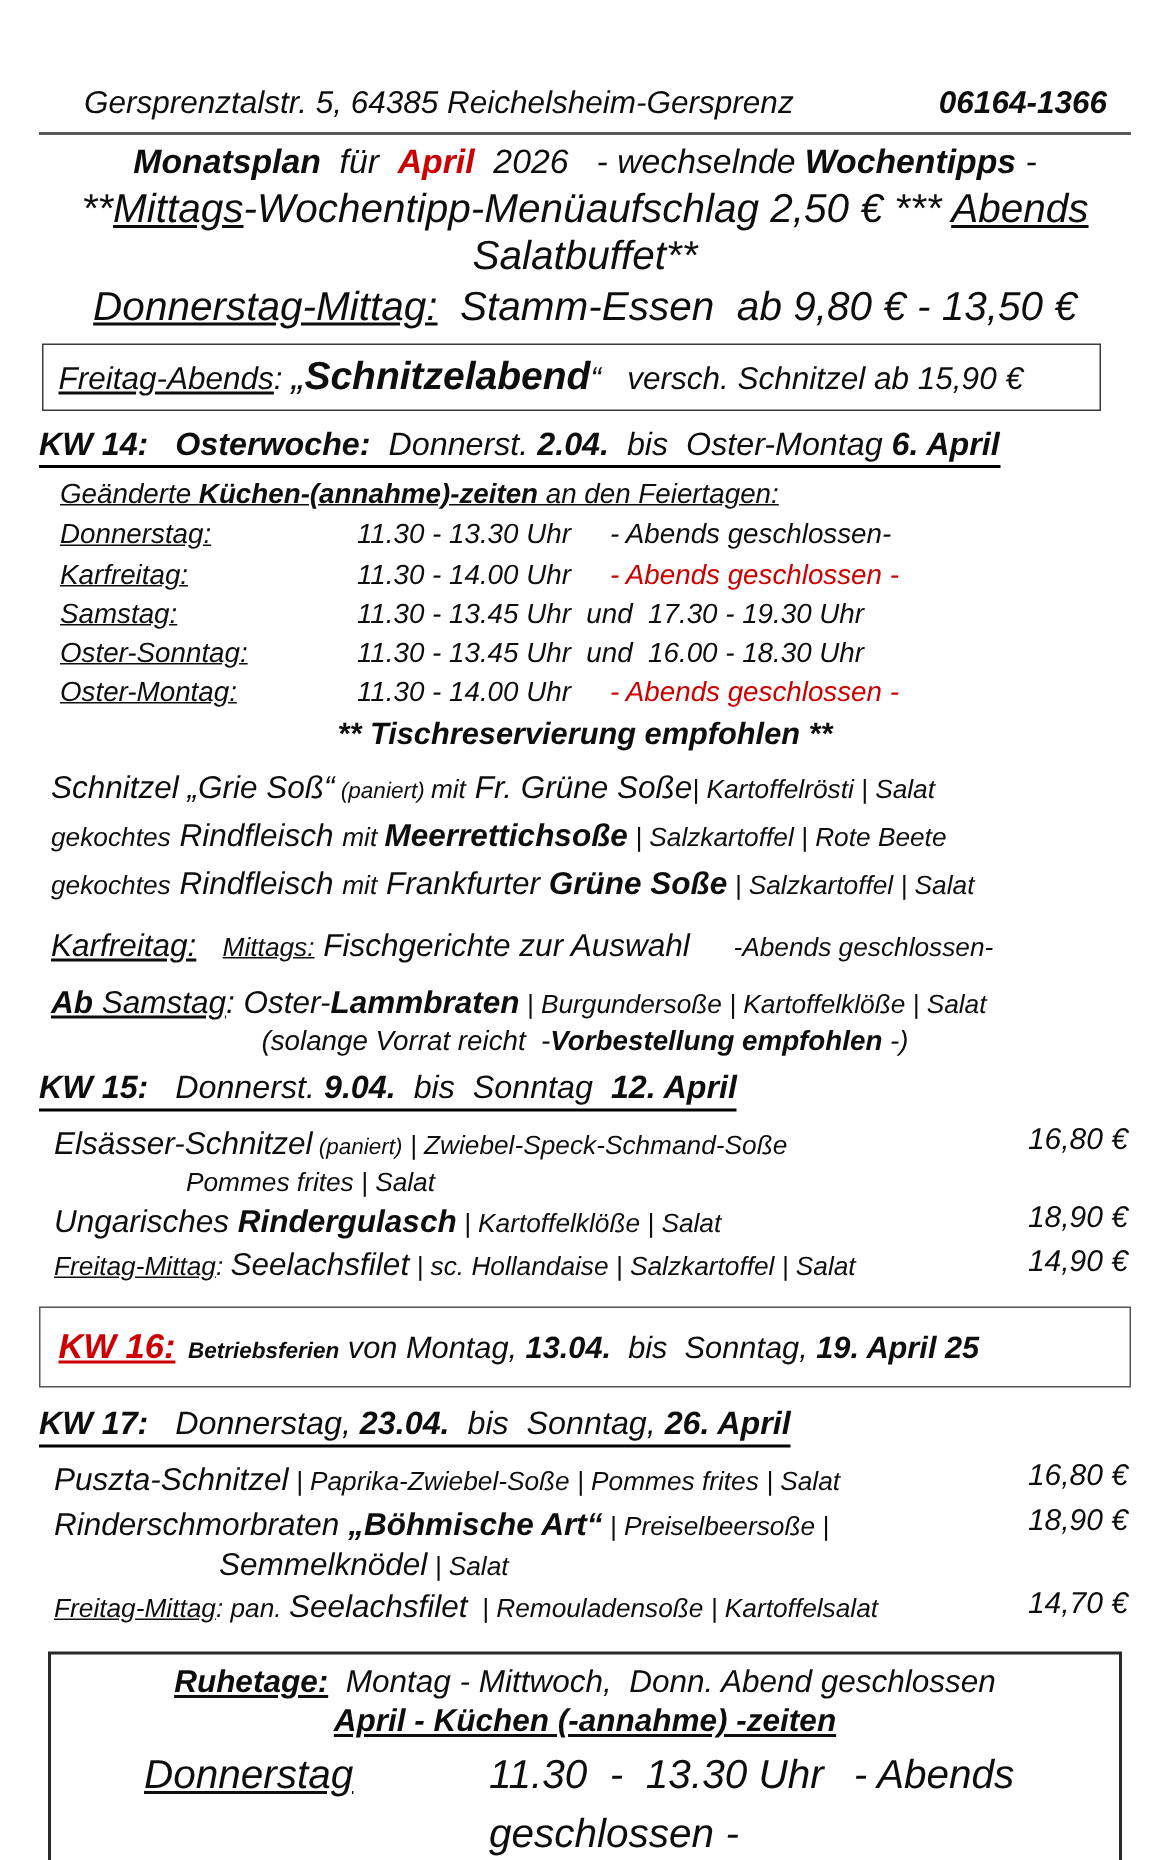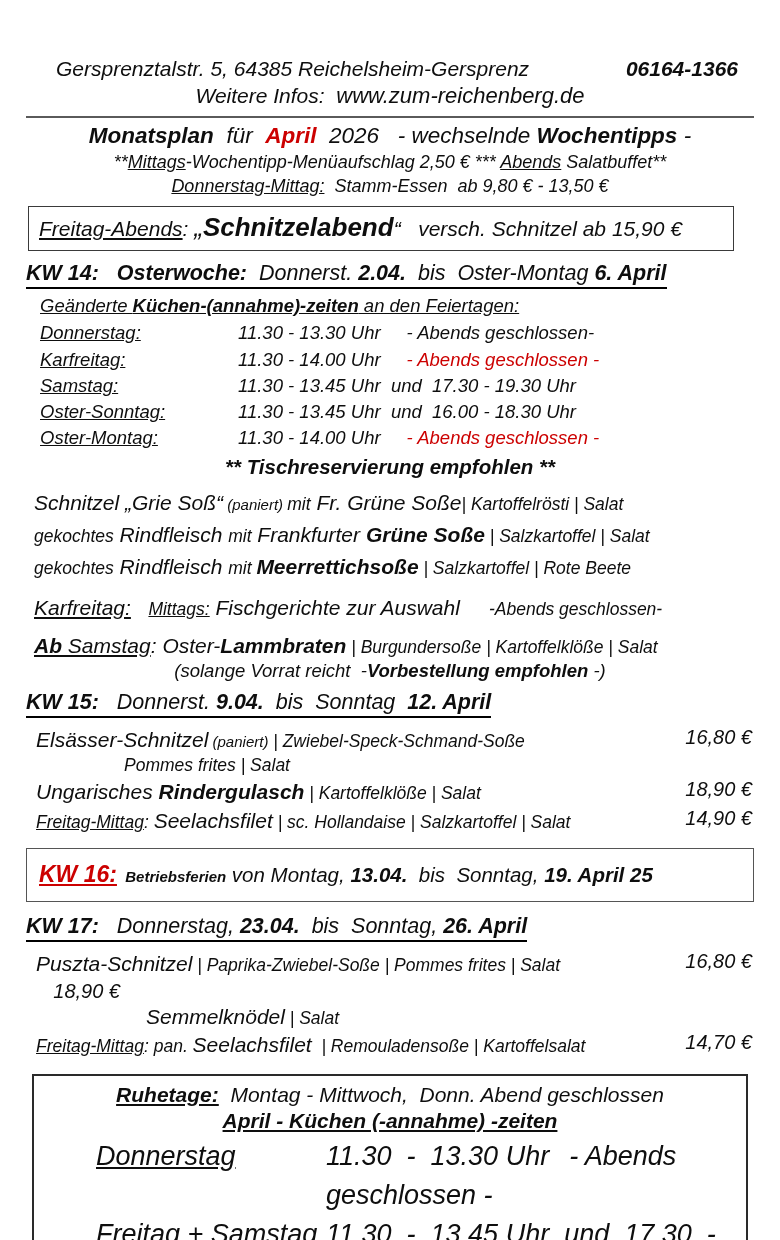--- a/index.html
+++ b/index.html
@@ -29,21 +29,21 @@
   .logo-tagline { font-style:normal; font-weight:700; font-size:14.5px; margin-top:2px; }
 
   .contact-row { display:flex; justify-content:space-between; align-items:baseline; padding:6px 16px 0 30px; font-size:21px;margin-top:45px; }
   .phone { font-weight:700; }
   .info-row { text-align:center; font-size:21px; margin-top:2px; }
   .website { font-size:22px; }
 
   .rule { border:none; border-top:2px solid #5a5a5a; margin:7px 0 5px 0; }
 
   .intro1 { font-size:22.5px; margin-top:2px; }
-  .intro2, .intro3 { font-size:18px; margin-top:3px; }
+  .intro2, .intro3 { font-size:27px; margin-top:3px; }
 
   .box1 { border:1.6px solid #3a3a3a; margin:9px 20px 10px 2px; padding:5px 10px 7px 10px; font-size:21px; }
   .box1 .big { font-size:26px; }
 
   .kw-head { font-size:21.5px; margin:6px 0 4px 0; }
   .kw-head .hl { display:inline-block; border-bottom:2.2px solid #000; padding-bottom:1px; }
 
   .sched { margin-left:14px; font-size:18.5px; line-height:1.42; }
   .sched-title { margin-bottom:1px; }
   .sched-row { display:grid; grid-template-columns:198px 1fr; }
@@ -78,23 +78,20 @@
 </head>
 <body>
 
 <div class="page">
 
 
   <div class="contact-row">
     <span class="seg">Gersprenztalstr. 5, 64385 Reichelsheim-Gersprenz</span>
     <span class="phone seg">06164-1366</span>
   </div>
-  <div class="info-row">
-    <span class="seg">Weitere Infos:  </span><span class="website seg">www.zum-reichenberg.de</span>
-  </div>
 
   <hr class="rule">
 
   <div class="intro1 center">
     <span class="b seg">Monatsplan</span><span class="seg">  für  </span><span class="b red seg">April</span><span class="seg">  2026</span><span class="seg">   - wechselnde </span><span class="b seg">Wochentipps</span><span class="seg"> -</span>
   </div>
   <div class="intro2 center">
     <span class="seg">**</span><span class="u seg">Mittags</span><span class="seg">-Wochentipp-Menüaufschlag 2,50 € *** </span><span class="u seg">Abends</span><span class="seg"> Salatbuffet**</span>
   </div>
   <div class="intro3 center">
@@ -134,24 +131,24 @@
       <span><span class="seg">11.30 - 14.00 Uhr</span><span class="note red seg">- Abends geschlossen -</span></span>
     </div>
   </div>
 
   <div class="reserve seg">** Tischreservierung empfohlen **</div>
 
   <div class="dish">
     <span class="seg">Schnitzel „Grie Soß“</span><span class="sm seg"> (paniert) </span><span class="md seg">mit</span><span class="seg"> Fr. Grüne Soße</span><span class="md seg">| Kartoffelrösti | Salat</span>
   </div>
   <div class="dish">
+    <span class="md seg">gekochtes</span><span class="seg"> Rindfleisch </span><span class="md seg">mit </span><span class="b seg">Meerrettichsoße</span><span class="md seg"> | Salzkartoffel | Rote Beete</span>
+  </div>
+  <div class="dish">
     <span class="md seg">gekochtes</span><span class="seg"> Rindfleisch </span><span class="md seg">mit</span><span class="seg"> Frankfurter </span><span class="b seg">Grüne Soße</span><span class="md seg"> | Salzkartoffel | Salat</span>
-  </div>
-  <div class="dish">
-    <span class="md seg">gekochtes</span><span class="seg"> Rindfleisch </span><span class="md seg">mit </span><span class="b seg">Meerrettichsoße</span><span class="md seg"> | Salzkartoffel | Rote Beete</span>
   </div>
 
   <div class="kar">
     <span class="u seg">Karfreitag:</span><span class="seg">   </span><span class="u md seg">Mittags:</span><span class="seg"> Fischgerichte zur Auswahl</span><span class="md seg">      -Abends geschlossen-</span>
   </div>
   <div class="kar">
     <span class="b u seg">Ab</span><span class="u seg"> Samstag</span><span class="seg">: Oster-</span><span class="b seg">Lammbraten</span><span class="md seg"> | Burgundersoße | Kartoffelklöße | Salat</span>
   </div>
   <div class="vorrat">
     <span class="seg">(solange Vorrat reicht  -</span><span class="b seg">Vorbestellung empfohlen</span><span class="seg"> -)</span>
@@ -184,20 +181,21 @@
   <div class="kw-head">
     <span class="hl"><span class="b seg">KW 17:</span><span class="seg">   Donnerstag, </span><span class="b seg">23.04.</span><span class="seg">  bis  Sonntag, </span><span class="b seg">26. April</span></span>
   </div>
 
   <div class="items">
     <div class="item-row">
       <span class="item-name"><span class="seg">Puszta-Schnitzel</span><span class="md seg"> | Paprika-Zwiebel-Soße | Pommes frites | Salat</span></span>
       <span class="item-price seg">16,80 €</span>
     </div>
     <div class="item-row">
+      <span class="item-name"><span class="seg">Rinderschmorbraten </span><span class="b seg">„Böhmische Art“</span><span class="md seg"> | Preiselbeersoße |</span></span>
       <span class="item-price seg">18,90 €</span>
     </div>
     <div class="item-line2b">
       <span class="seg">Semmelknödel</span><span class="md seg"> | Salat</span>
     </div>
     <div class="item-row">
       <span class="item-name"><span class="u md seg">Freitag-Mittag</span><span class="md seg">: pan. </span><span class="seg">Seelachsfilet</span><span class="md seg">  | Remouladensoße | Kartoffelsalat</span></span>
       <span class="item-price seg">14,70 €</span>
     </div>
   </div>

